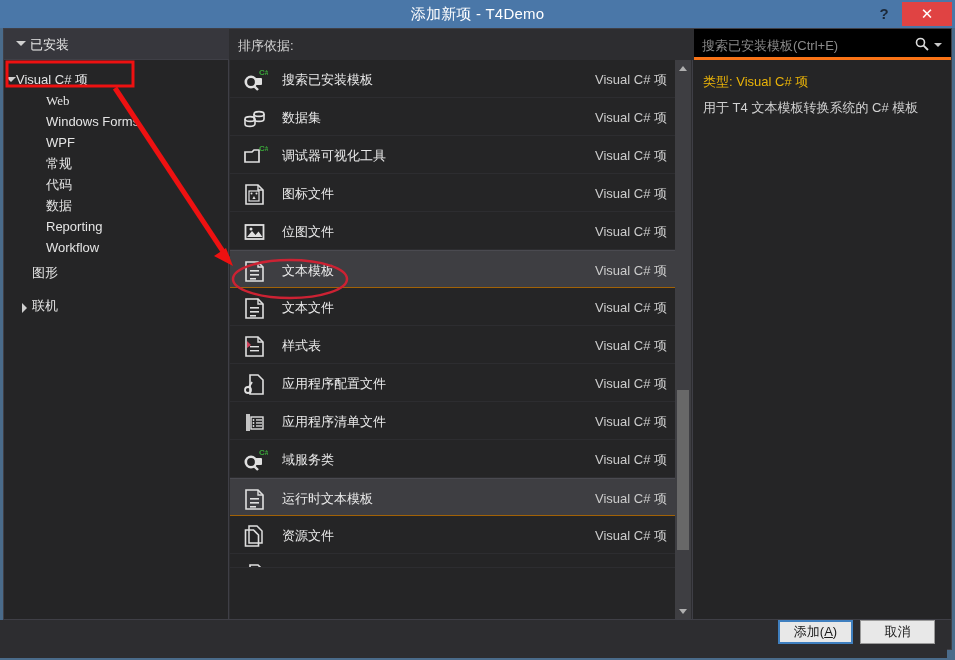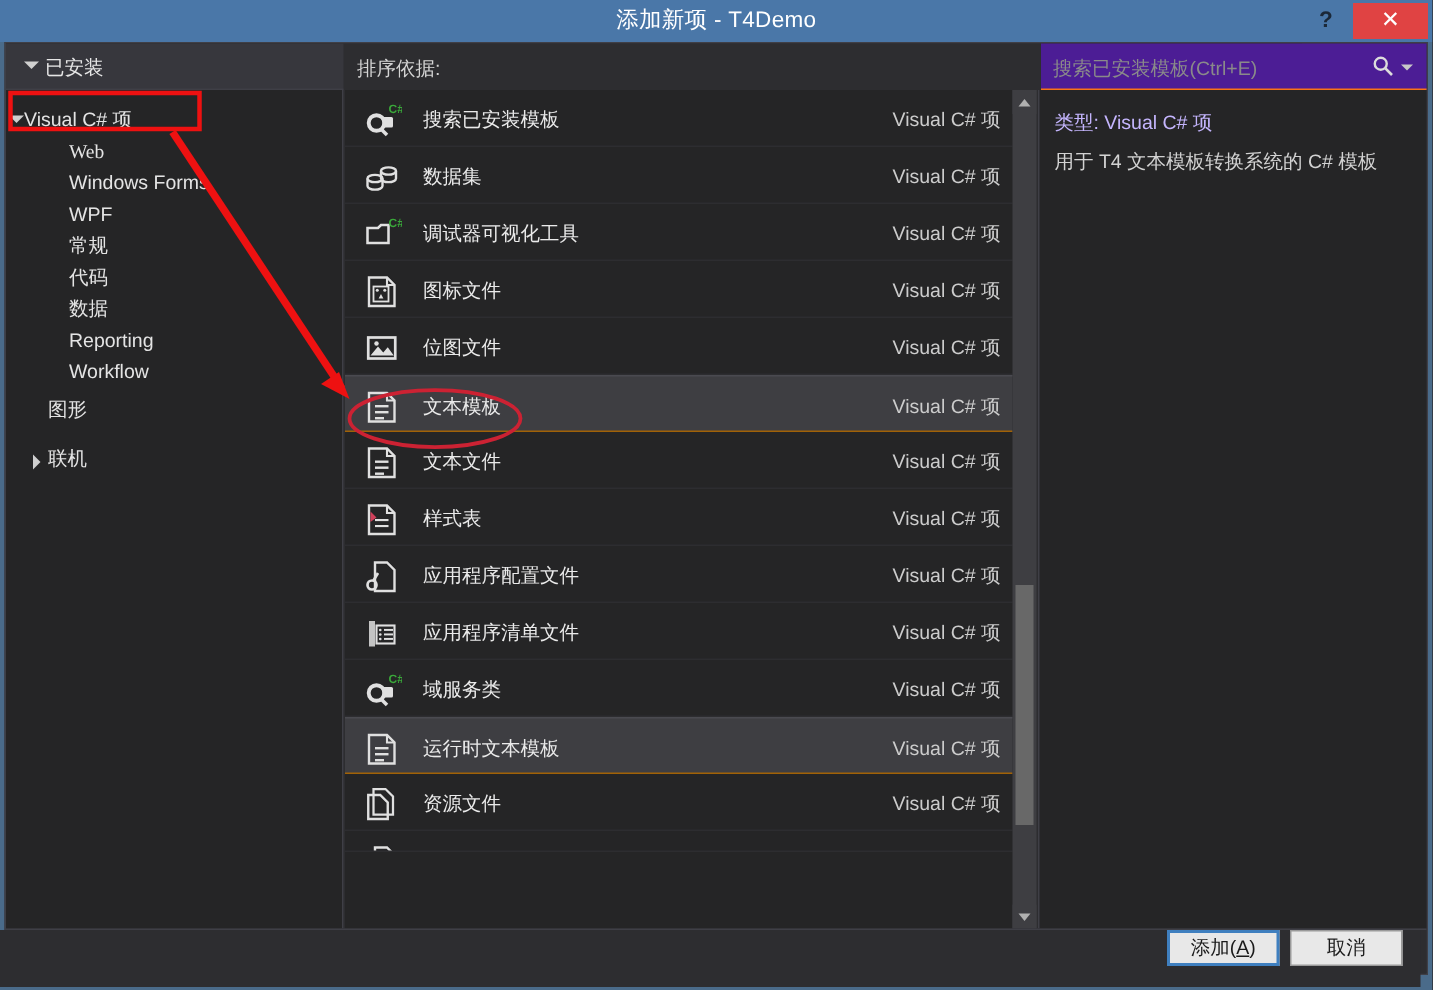--- a/index.html
+++ b/index.html
@@ -141,22 +141,22 @@
   .dots i {
     position:absolute; width:3px; height:3px; background:#d0d0d0; display:block;
   }
   .listicon { position:absolute; left:3px; top:4px; width:15px; height:13px;}
   .listicon .sq { position:absolute; left:0; width:4px; height:4px; background:#d0d0d0;}
   .listicon .ln { position:absolute; left:6px; height:2px; background:#d0d0d0;}
   #search-box {
     position: absolute;
     left: 690px; top: 0;
     width: 257px; height: 31px;
-    background: #4c1d95;
-    border-bottom: 1px solid #f97316;
+    background: #000000;
+    border-bottom: 3px solid #f97316;
     box-sizing: border-box;
     cursor: text;
   }
   #search-placeholder {
     position: absolute;
     left: 8px; top: 8px;
     font-size: 13px;
     color: #8a8a8a;
   }
   #search-icon {
@@ -288,21 +288,21 @@
     left: 688px; top: 31px;
     width: 259px; height: 559px;
     background: #252526;
     border-left: 1px solid #3f3f46;
     box-sizing: border-box;
   }
   #details-type {
     position: absolute;
     left: 10px; top: 13px;
     font-size: 13px;
-    color: #c4b5fd;
+    color: #eab308;
     white-space: nowrap;
   }
   #details-desc {
     position: absolute;
     left: 10px; top: 39px;
     width: 240px;
     font-size: 13px;
     line-height: 18px;
     color: #d2d2d2;
   }

